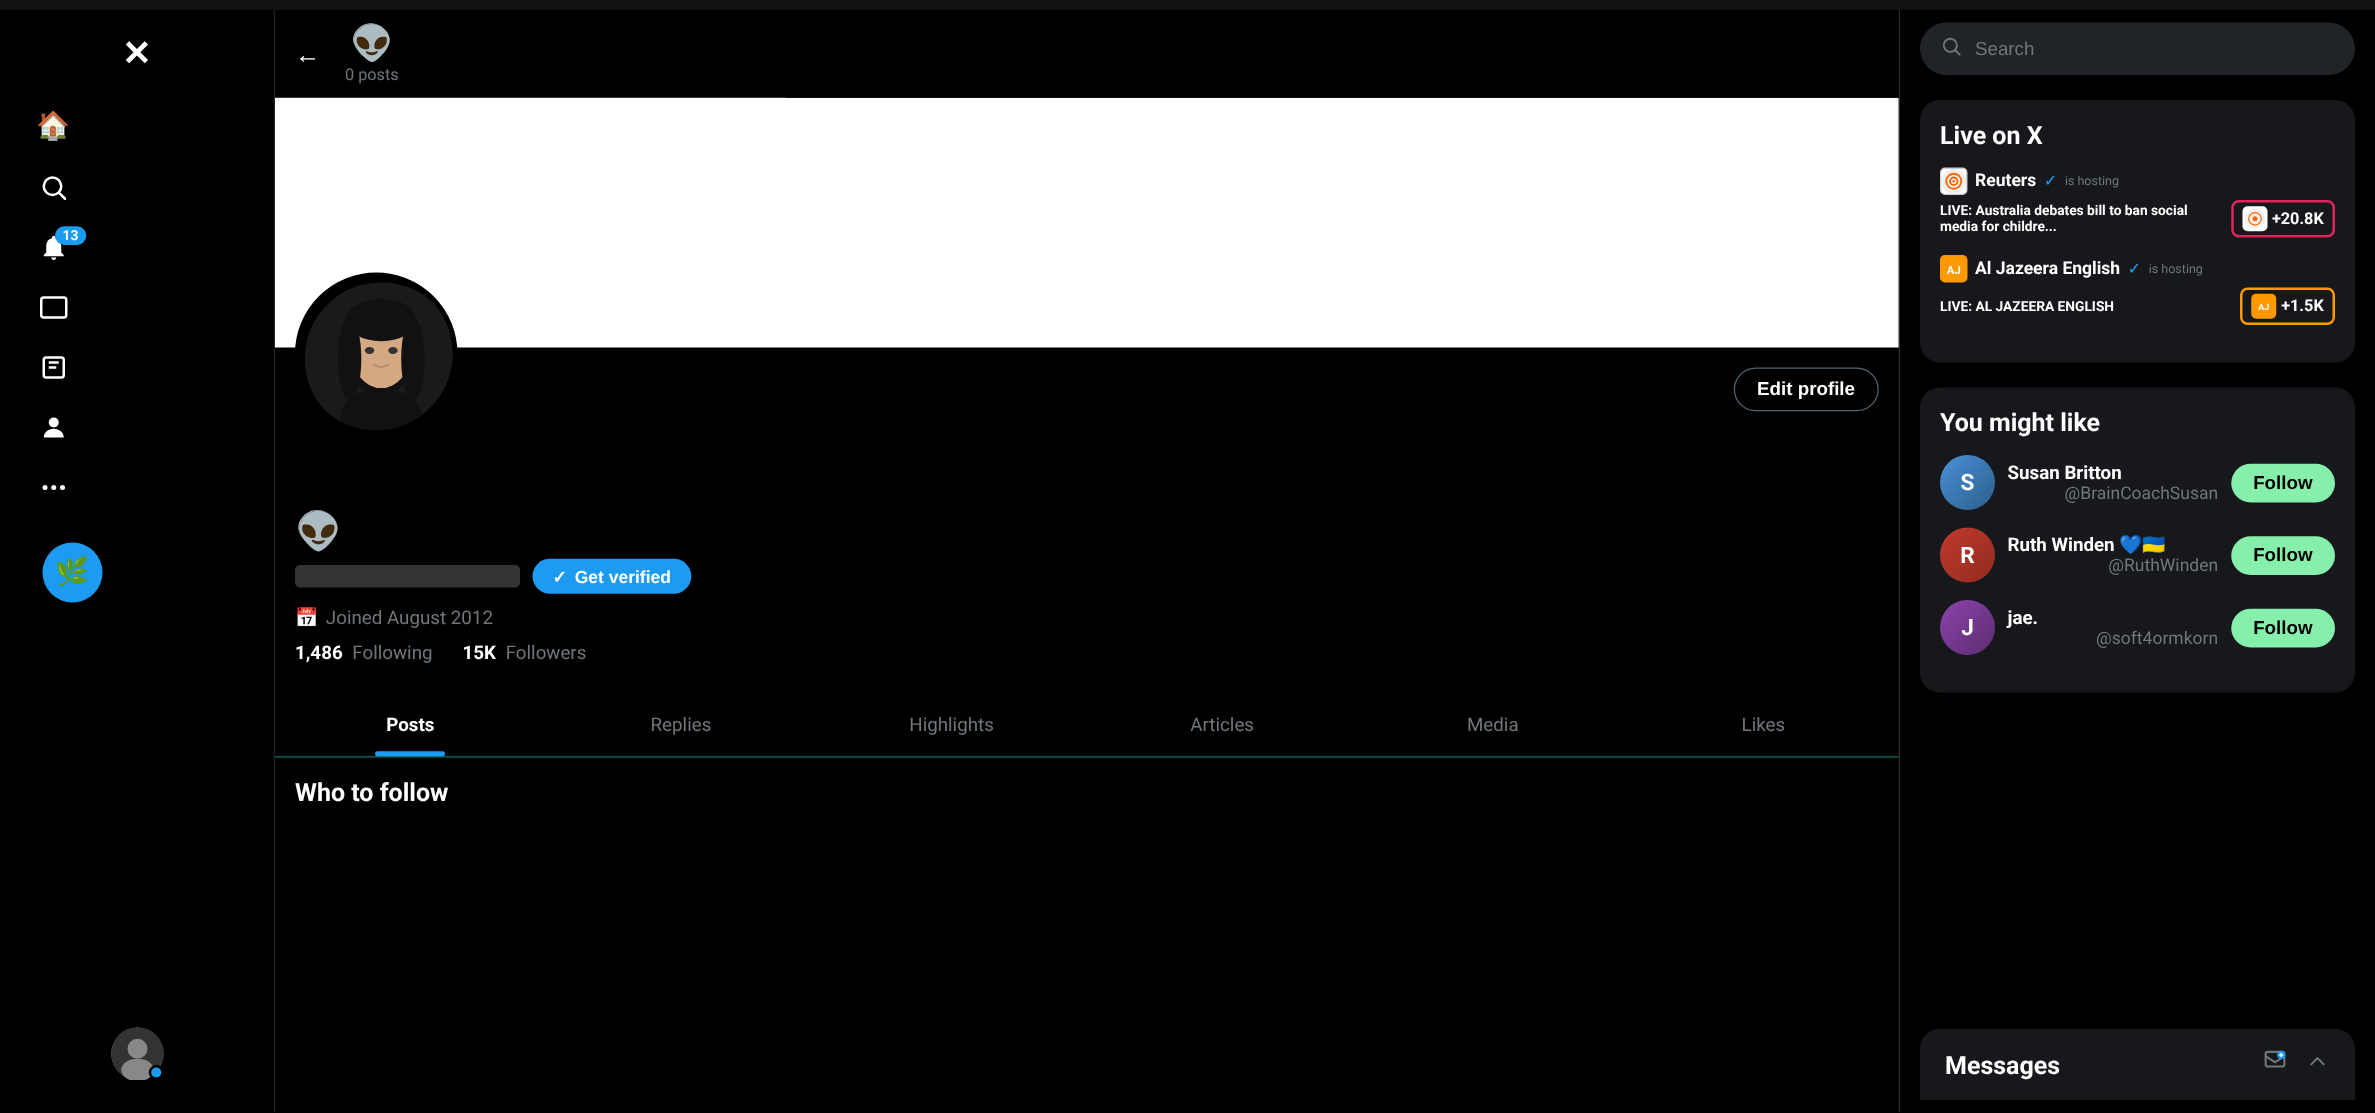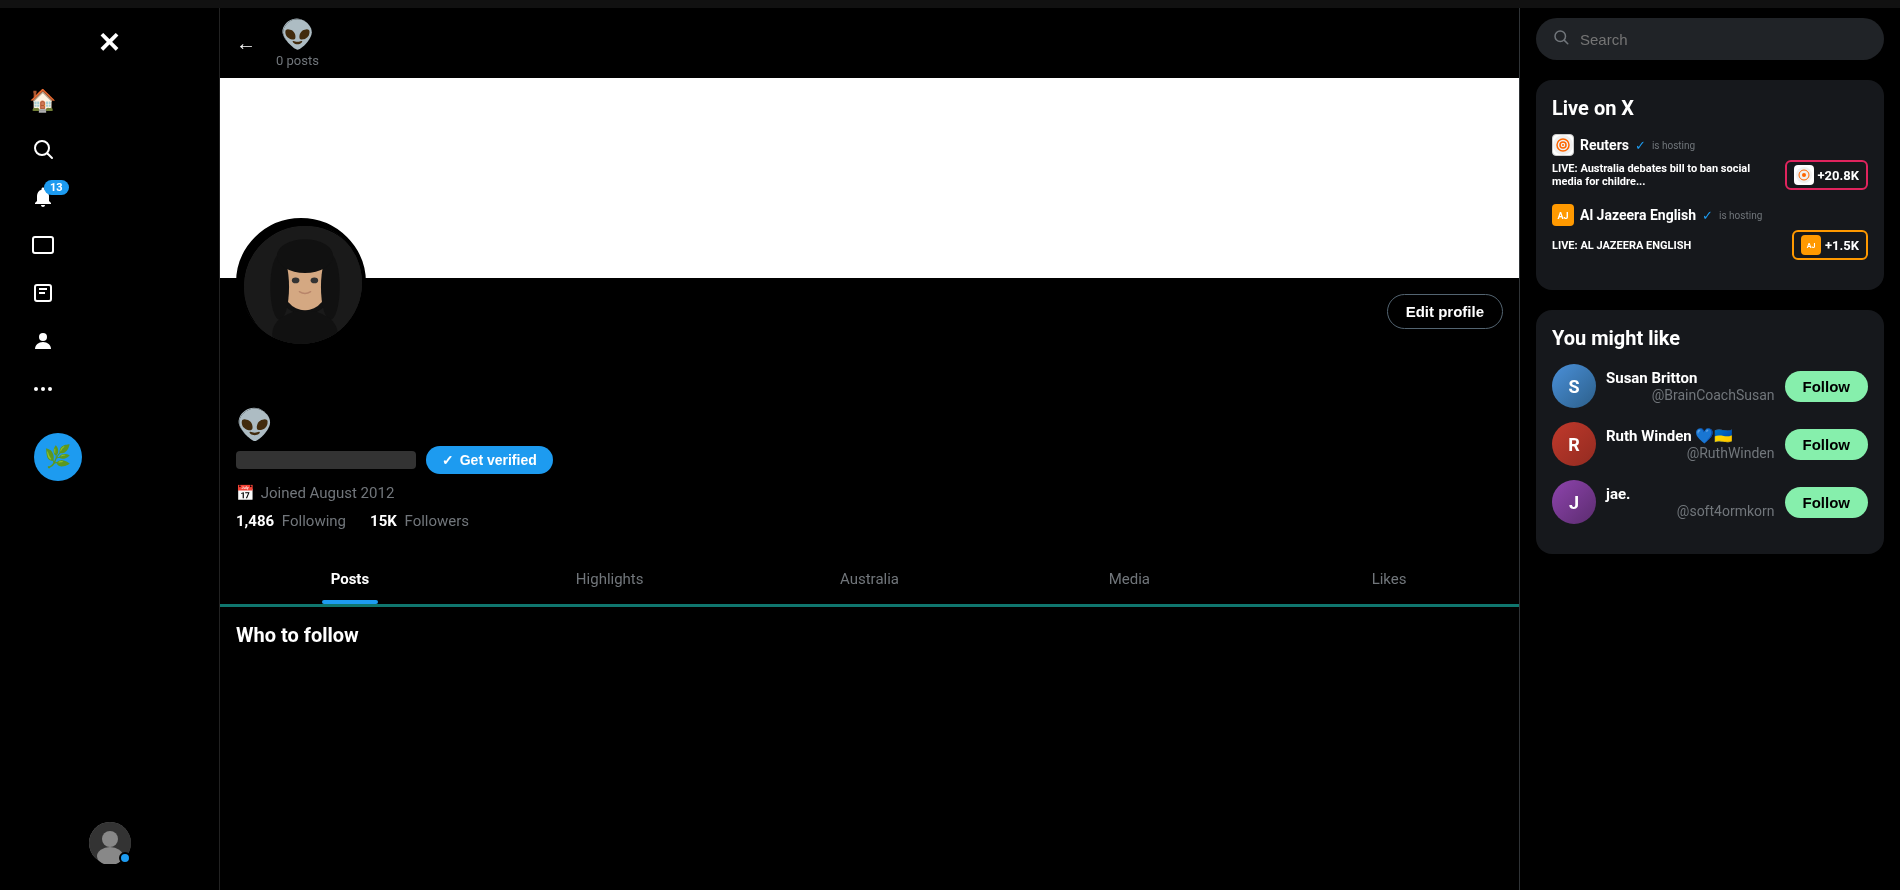--- a/index.html
+++ b/index.html
@@ -231,21 +231,21 @@
       gap: 24px;
       margin-bottom: 8px;
     }
     .stat-item { font-size: 15px; }
     .stat-count { font-weight: 700; }
     .stat-label { color: #71767b; margin-left: 4px; }
 
     
     .profile-tabs {
       display: flex;
-      border-bottom: 3px solid #0f766e;
+      border-bottom: 1px solid #0f766e;
       margin-top: 4px;
     }
     .tab-item {
       flex: 1;
       text-align: center;
       padding: 16px 0;
       font-size: 15px;
       color: #71767b;
       cursor: pointer;
       position: relative;
@@ -661,22 +661,23 @@
         </div>
         <div class="stat-item">
           <span class="stat-count">15K</span>
           <span class="stat-label">Followers</span>
         </div>
       </div>
     </div>
 
     <div class="profile-tabs">
       <div class="tab-item active">Posts</div>
+      <div class="tab-item">Replies</div>
       <div class="tab-item">Highlights</div>
-      <div class="tab-item">Australia</div>
+      <div class="tab-item">Articles</div>
       <div class="tab-item">Media</div>
       <div class="tab-item">Likes</div>
     </div>
 
     <div class="who-to-follow-section">
       <div class="section-title">Who to follow</div>
     </div>
 
   </main>
 
@@ -775,16 +776,34 @@
       <div class="follow-item">
         <div class="follow-avatar avatar-jae">J</div>
         <div class="follow-info">
           <div class="follow-name">jae.</div>
           <div class="follow-handle">@soft4ormkorn</div>
         </div>
         <button class="follow-btn">Follow</button>
       </div>
     </div>
 
+    <div class="messages-panel">
+      <span class="messages-title">Messages</span>
+      <div class="messages-icons">
+        <span class="msg-icon">
+          <svg width="20" height="20" viewBox="0 0 24 24" fill="none">
+            <rect x="3" y="3" width="18" height="14" rx="2" stroke="#71767b" stroke-width="2"></rect>
+            <path d="M3 7l9 6 9-6" stroke="#71767b" stroke-width="2"></path>
+            <circle cx="18" cy="6" r="4" fill="#1d9bf0"></circle>
+            <path d="M16 6h4M18 4v4" stroke="white" stroke-width="1.5"></path>
+          </svg>
+        </span>
+        <span class="msg-icon">
+          <svg width="20" height="20" viewBox="0 0 24 24" fill="none">
+            <path d="M18 15l-6-6-6 6" stroke="#71767b" stroke-width="2" stroke-linecap="round"></path>
+          </svg>
+        </span>
+      </div>
+    </div>
 
   </aside>
 
 </div>
 
 </body></html>

